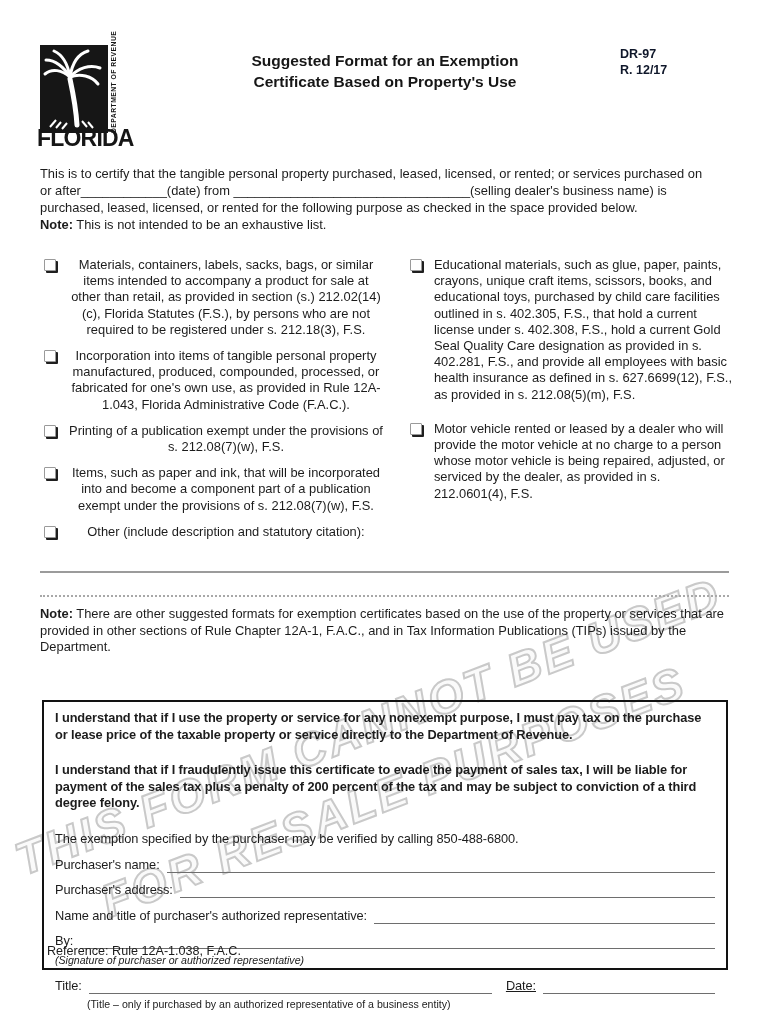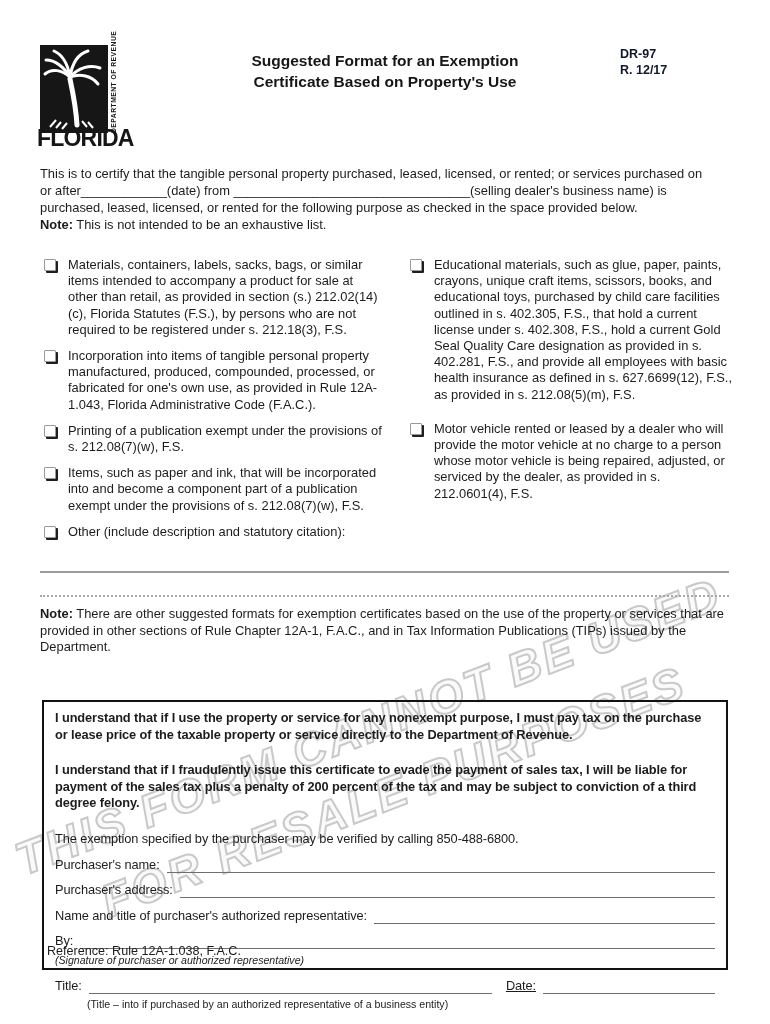--- a/index.html
+++ b/index.html
@@ -59,21 +59,21 @@
     position:absolute;left:40px;top:165px;width:695px;
     font-size:12.9px;line-height:17px;
   }
 
   
   .checkgrid{
     position:absolute;left:44px;top:257px;width:692px;
     display:flex;
     font-size:12.9px;line-height:16.2px;
   }
-  .col-left{width:344px;margin-right:26px;}
+  .col-left{width:344px;margin-right:26px;text-align:center;}
   .col-right{width:330px;}
   .chk-item{display:flex;align-items:flex-start;}
   .col-left .chk-item{margin-bottom:10px;}
   .col-right .chk-item{margin-bottom:18px;}
   .chk{
     width:10px;height:10px;flex:none;
     border:1.2px solid #9a9a9a;border-radius:1px;
     box-shadow:2px 2px 0 #1f1f1f;
     margin:2px 12px 0 0;
     background:#fff;
@@ -227,19 +227,19 @@
         <span class="f-line"></span>
       </div>
       <div class="caption sig-caption">(Signature of purchaser or authorized representative)</div>
 
       <div class="f-row">
         <span class="f-label">Title:</span>
         <span class="f-line"></span>
         <span class="f-label date-label">Date:</span>
         <span class="f-line date-line"></span>
       </div>
-      <div class="caption title-caption">(Title – into if purchased by an authorized representative of a business entity)</div>
+      <div class="caption title-caption">(Title – only if purchased by an authorized representative of a business entity)</div>
     </div>
 
     <div class="reference">Reference: Rule 12A-1.038, F.A.C.</div>
 
   </div>
 </div>
 
 </body></html>

